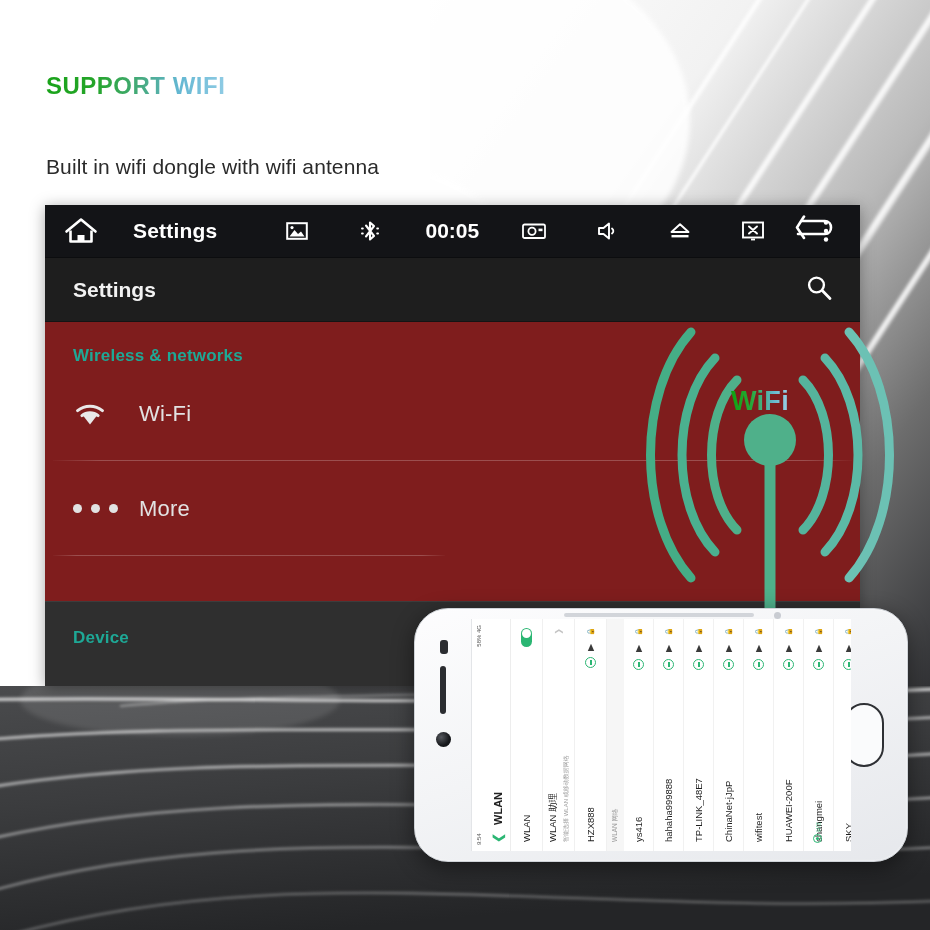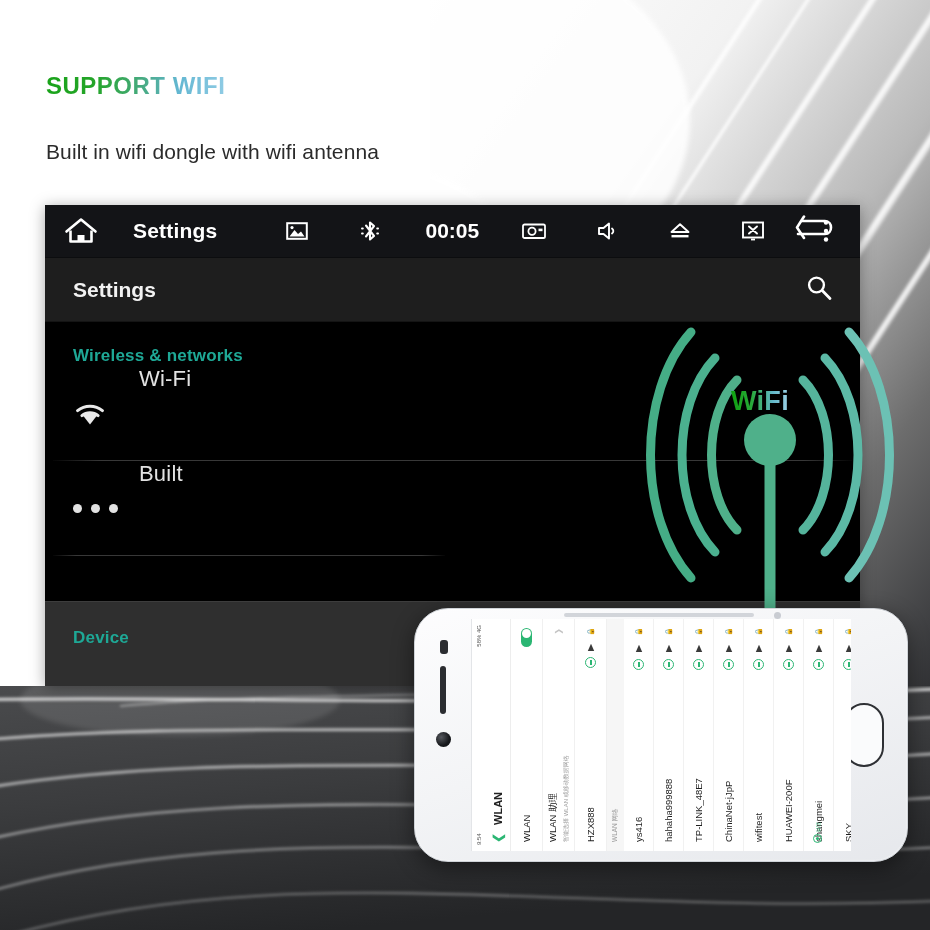--- a/index.html
+++ b/index.html
@@ -17,21 +17,21 @@
   
   .heading-wrap { position:absolute; left:46px; top:72px; z-index:5; }
   #page-title {
     font-size:24px; font-weight:bold; letter-spacing:.5px;
     background:linear-gradient(90deg,#19a319 0%,#25a52a 28%,#49ab86 55%,#63b7d2 74%,#8fcbe4 100%);
     -webkit-background-clip:text; background-clip:text;
     -webkit-text-fill-color:transparent; color:transparent;
     white-space:nowrap;
   }
   #subtitle {
-    position:absolute; left:46px; top:140px; z-index:5;
+    position:absolute; left:46px; top:155px; z-index:5;
     font-size:21px; color:#2b2b2b; letter-spacing:.1px; white-space:nowrap;
   }
 
   
   #settings-panel {
     position:absolute; left:45px; top:205px; width:815px; height:481px;
     z-index:6; overflow:hidden;
     box-shadow:0 2px 14px rgba(0,0,0,.35);
   }
 
@@ -51,28 +51,28 @@
 
   
   #settings-header {
     height:64px; background:#1e1e1e; display:flex; align-items:center;
     padding:0 26px 0 28px; justify-content:space-between;
     border-bottom:1px solid #141414;
   }
   #settings-header .st-label { color:#f2f2f2; font-size:21px; font-weight:bold; }
 
   
-  #settings-body { background:#000000; height:364px; position:relative; }
+  #settings-body { background:#7f1d1d; height:364px; position:relative; }
   .section-head {
     color:#1ea896; font-size:17px; font-weight:bold;
     padding:24px 0 0 28px; letter-spacing:.2px;
   }
   .row-pair { display:flex; }
   .settings-row {
-    display:flex; height:95px; position:relative;
+    display:flex; align-items:center; height:95px; position:relative;
     flex:1 1 50%; padding-left:28px;
   }
   .settings-row .row-icon { width:66px; display:flex; align-items:center; }
   .settings-row .row-label { color:#e2e2e2; font-size:22px; letter-spacing:.2px; }
   .row-divider {
     position:absolute; left:8px; right:8px; bottom:0; height:1px;
     background:linear-gradient(90deg,rgba(255,255,255,.02),rgba(255,255,255,.22) 6%,rgba(255,255,255,.22) 94%,rgba(255,255,255,.02));
   }
   .bt-chip {
     width:27px; height:33px; background:#fff; border-radius:7px;
@@ -368,21 +368,21 @@
 
     <div class="row-pair">
       <div class="settings-row">
         <div class="row-icon">
           <div class="dots">
               <i></i>
               <i></i>
               <i></i>
             </div>
         </div>
-        <div class="row-label">Built</div>
+        <div class="row-label">More</div>
         <div class="row-divider"></div>
       </div>
       <div class="settings-row"></div>
     </div>
 
     <div id="device-band">
       <div class="section-head">Device</div>
     </div>
   </div>
 </div>

